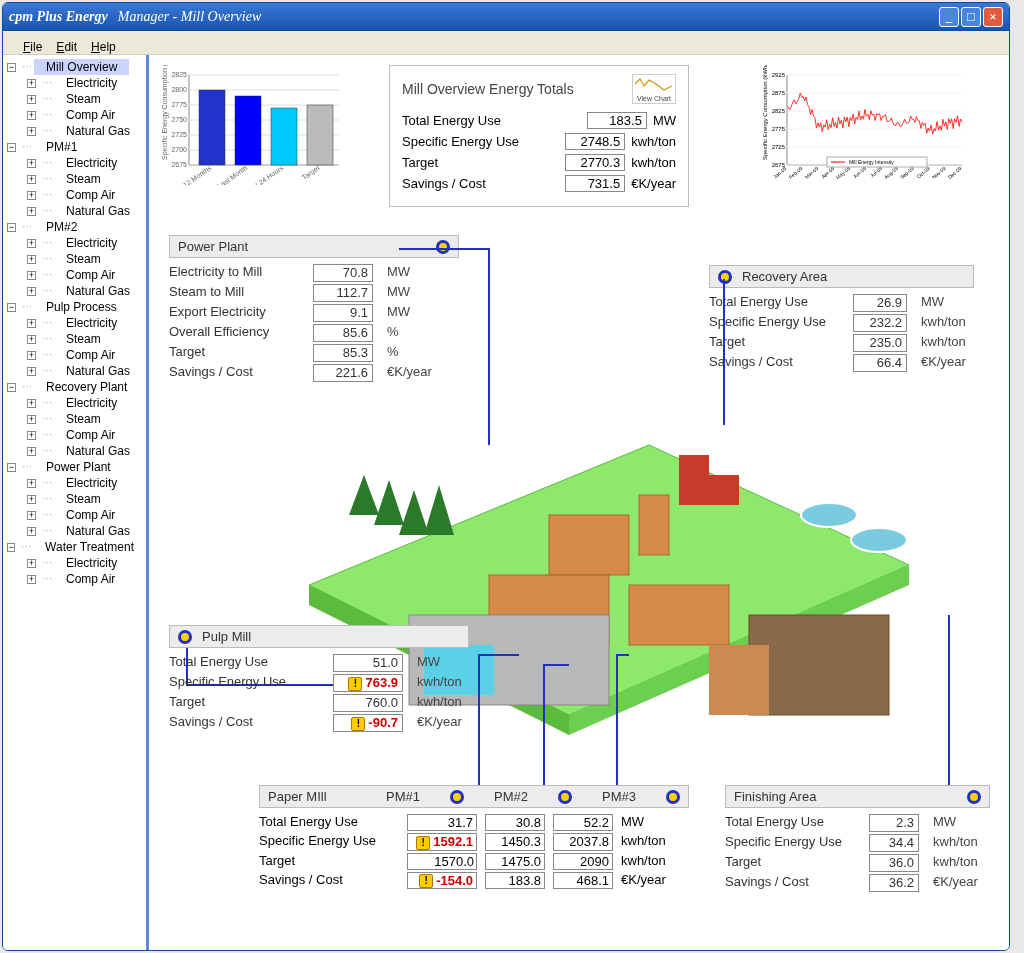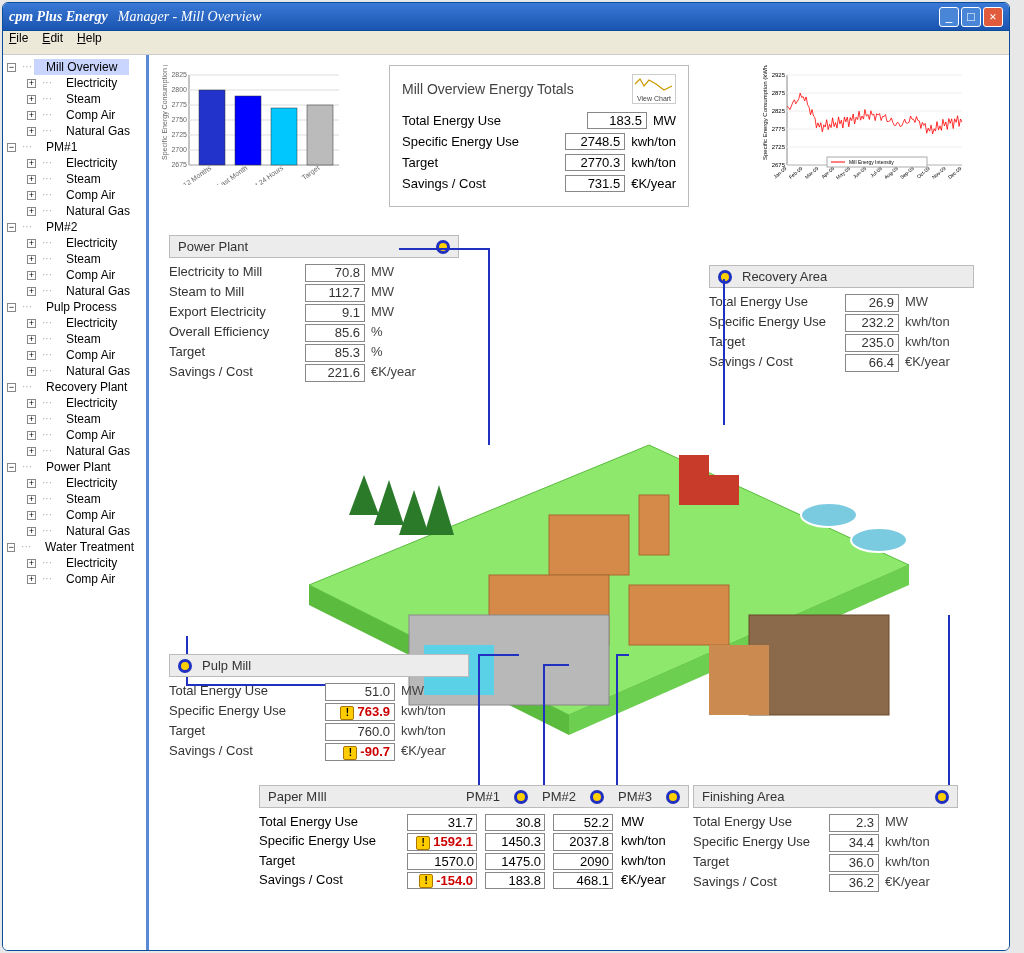--- a/index.html
+++ b/index.html
@@ -11,36 +11,36 @@
   .titlebar {
     height:28px; background:linear-gradient(#3a79d6,#1a54b0); color:#fff; display:flex; align-items:center;
     font-family: "Tahoma"; font-size:14px; font-style:italic; font-weight:bold; padding:0 6px;
     border-bottom:1px solid #0a4e9b;
   }
   .titlebar .t-app { font-weight:bold; margin-right:10px;}
   .titlebar .t-sub { font-weight:normal;}
   .win-btns { margin-left:auto; display:flex; gap:2px;}
   .win-btn { width:20px; height:20px; border:1px solid #fff; border-radius:3px; background:#4a86d8; color:#fff; display:flex; align-items:center; justify-content:center; font-size:13px; font-weight:bold; font-style:normal;}
   .win-btn.close{ background:#e05c3c; border-color:#fff;}
-  .menubar { height:24px; background:#ece9d8; border-bottom:1px solid #ccc; display:flex; align-items:flex-start; padding:0 6px; gap:14px;}
+  .menubar { height:24px; background:#ece9d8; border-bottom:1px solid #ccc; display:flex; align-items:flex-end; padding:0 20px; gap:14px;}
   .menubar span { cursor:default;}
   .menubar u { text-decoration:underline;}
   .body { display:flex; height:calc(100% - 52px);}
   .sidebar { width:146px; background:#fff; border-right:3px solid #5a8ad6; overflow:hidden; padding-top:4px;}
   .tree { font-size:12px; line-height:16px; color:#000;}
   .tree .node { display:flex; align-items:center; height:16px; white-space:nowrap;}
   .toggle { width:9px; height:9px; border:1px solid #888; margin:0 4px; display:flex; align-items:center; justify-content:center; font-size:9px; line-height:1; background:#fff;}
   .dotted { color:#aaa; margin:0 2px; font-size:10px;}
   .node.sel span.lbl { background:#cad5ff; }
   .lbl{ padding:0 12px;}
   .child{ margin-left:20px;}
   .main { flex:1; position:relative; background:#fff;}
   .panel { position:absolute;}
   .header-bar { background:#ececec; border:1px solid #bbb; padding:3px 8px; display:flex; align-items:center; font-size:13px; font-weight:normal; color:#333;}
-  .kv { display:grid; grid-template-columns: auto auto auto; gap:2px 6px; font-size:13px; color:#333; margin-top:6px;}
+  .kv { display:grid; grid-template-columns: auto auto auto; gap:2px 14px; font-size:13px; color:#333; margin-top:6px;}
   .kv .label{ white-space:nowrap;}
   .kv .val { border:1px solid #888; min-width:50px; padding:0 4px; text-align:right; background:#fff; height:18px; line-height:16px;}
   .kv .unit{ color:#444;}
   .warn { color:#c00; font-weight:bold;}
   .warn-icon { display:inline-block; width:14px; height:14px; background:#ffcc00; border:1px solid #aa7700; border-radius:2px; color:#000; font-size:10px; text-align:center; line-height:12px; font-weight:bold; margin-right:3px; vertical-align:middle;}
   .node-dot { width:14px; height:14px; border-radius:50%; background:#ffd000; border:3px solid #2030c0; display:inline-block;}
   svg.connectors{ position:absolute; top:0; left:0; pointer-events:none;}
   .mill-svg { position:absolute; }
   
   .energy-box { border:1px solid #bbb; padding:8px 12px 10px 12px; width:300px;}
@@ -429,21 +429,21 @@
           <polyline points="250,194 340,194 340,390"></polyline>
           <polyline points="575,224 575,370"></polyline>
           <polyline points="38,581 38,630 220,630"></polyline>
           <polyline points="330,740 330,600 370,600"></polyline>
           <polyline points="395,740 395,610 420,610"></polyline>
           <polyline points="468,740 468,600 480,600"></polyline>
           <polyline points="800,740 800,560"></polyline>
         </g>
       </svg>
 
-      <div class="panel" style="left:20px; top:570px; width:300px;margin-top:29px;">
+      <div class="panel" style="left:20px; top:570px; width:300px;">
         <div class="header-bar">
             <span class="node-dot"></span>
         <span style="margin-left:10px">Pulp Mill</span>
           </div>
         <div class="kv" id="pulp-rows" style="grid-template-columns: 150px 70px 60px;">
             <span class="label">Total Energy Use</span>
             <span class="val ">51.0</span>
             <span class="unit">MW</span>
             <span class="label">Specific Energy Use</span>
             <span class="val warn"><span class="warn-icon">!</span>763.9</span>
@@ -451,21 +451,21 @@
             <span class="label">Target</span>
             <span class="val ">760.0</span>
             <span class="unit">kwh/ton</span>
             <span class="label">Savings / Cost</span>
             <span class="val warn"><span class="warn-icon">!</span>-90.7</span>
             <span class="unit">€K/year</span>
           </div>
       </div>
 
       <div class="panel" style="left:110px; top:730px; width:430px;">
-        <div class="header-bar" style="gap:14px;">
+        <div class="header-bar" style="gap:30px;">
           <span>Paper MIll</span>
           <span style="margin-left:auto">PM#1</span>
           <span class="node-dot"></span>
           <span>PM#2</span>
           <span class="node-dot"></span>
           <span>PM#3</span>
           <span class="node-dot"></span>
         </div>
         <div id="pm-rows" style="display:grid; grid-template-columns: 140px 70px 60px 60px 60px; gap:2px 8px; font-size:13px; margin-top:6px;">
             <span class="label">Total Energy Use</span>
@@ -484,21 +484,21 @@
             <span class="val " style="border:1px solid #888;text-align:right;padding:0 3px;">2090</span>
             <span class="unit">kwh/ton</span>
             <span class="label">Savings / Cost</span>
             <span class="val warn" style="border:1px solid #888;text-align:right;padding:0 3px;"><span class="warn-icon">!</span>-154.0</span>
             <span class="val " style="border:1px solid #888;text-align:right;padding:0 3px;">183.8</span>
             <span class="val " style="border:1px solid #888;text-align:right;padding:0 3px;">468.1</span>
             <span class="unit">€K/year</span>
           </div>
       </div>
 
-      <div class="panel" style="left:544px; top:730px; width:265px;">
+      <div class="panel" style="left:576px; top:730px; width:265px;">
         <div class="header-bar">
             <span>Finishing Area</span>
         <span style="margin-left:auto" class="node-dot"></span>
           </div>
         <div class="kv" id="fin-rows" style="grid-template-columns: 130px 50px 60px;">
             <span class="label">Total Energy Use</span>
             <span class="val ">2.3</span>
             <span class="unit">MW</span>
             <span class="label">Specific Energy Use</span>
             <span class="val ">34.4</span>

